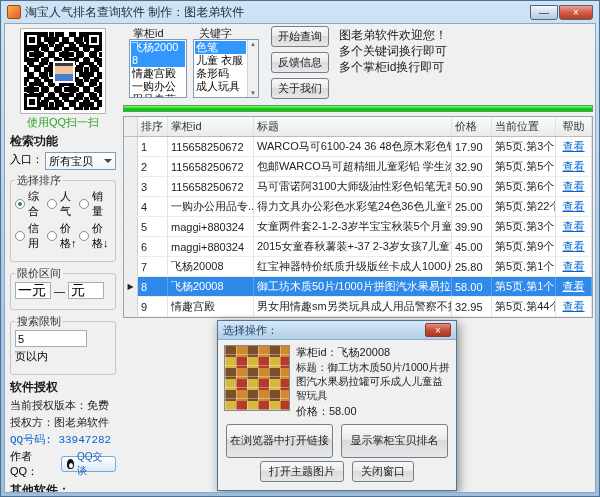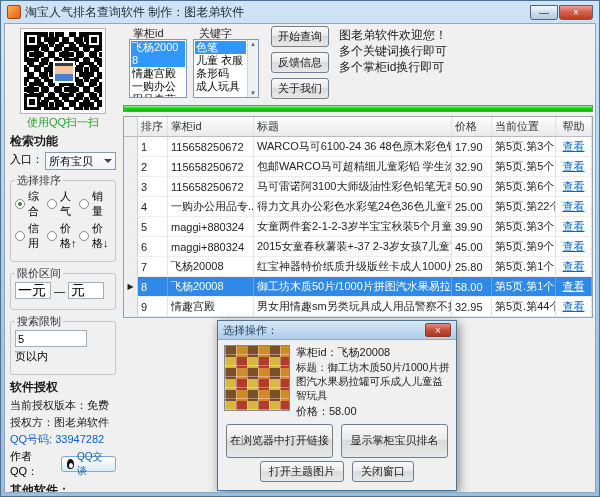--- a/index.html
+++ b/index.html
@@ -51,21 +51,21 @@
   .radio-item { display:flex; align-items:center; cursor:pointer; }
   .radio { width:10px; height:10px; border:1px solid #8a8a8a; border-radius:50%; background:#fff;
     margin-right:3px; flex:0 0 auto; }
   .radio.checked::after { content:""; display:block; width:4px; height:4px; margin:2px;
     background:#3f7f3f; border-radius:50%; }
   .price-row { display:flex; align-items:center; gap:3px; }
   input.small { width:36px; height:17px; border:1px solid #9ab0c3; font-size:14px; padding:0 2px;
     font-family:"Liberation Sans",sans-serif; }
   input.limit { width:72px; height:17px; border:1px solid #9ab0c3; font-size:11px; padding:0 2px;
     display:block; margin-bottom:2px; font-family:"Liberation Sans",sans-serif; }
-  .side-line { margin:1px 1px 2px; color:#222; }
+  .side-line { margin:1px 1px 2px; color:#222;font-family:Liberation Mono, monospace; }
   .qq-number { color:#0663d3; }
   .author-row { display:flex; align-items:center; gap:4px; margin:1px 1px 2px; }
   .qq-badge { display:inline-flex; align-items:center; gap:3px; border:1px solid #7aa8d8;
     background:linear-gradient(#feffff,#dcebf8); border-radius:3px; padding:0 5px; height:16px;
     color:#1a5fb0; font-size:10px; cursor:pointer; }
   .qq-peng { width:8px; height:10px; background:#111; border-radius:50% 50% 45% 45%; position:relative; }
   .qq-peng::after { content:""; position:absolute; left:2px; top:4px; width:4px; height:5px;
     background:#fff; border-radius:50%; }
   .red-block { color:#e02a2a; margin:1px 1px 2px; line-height:1.3; }
 

